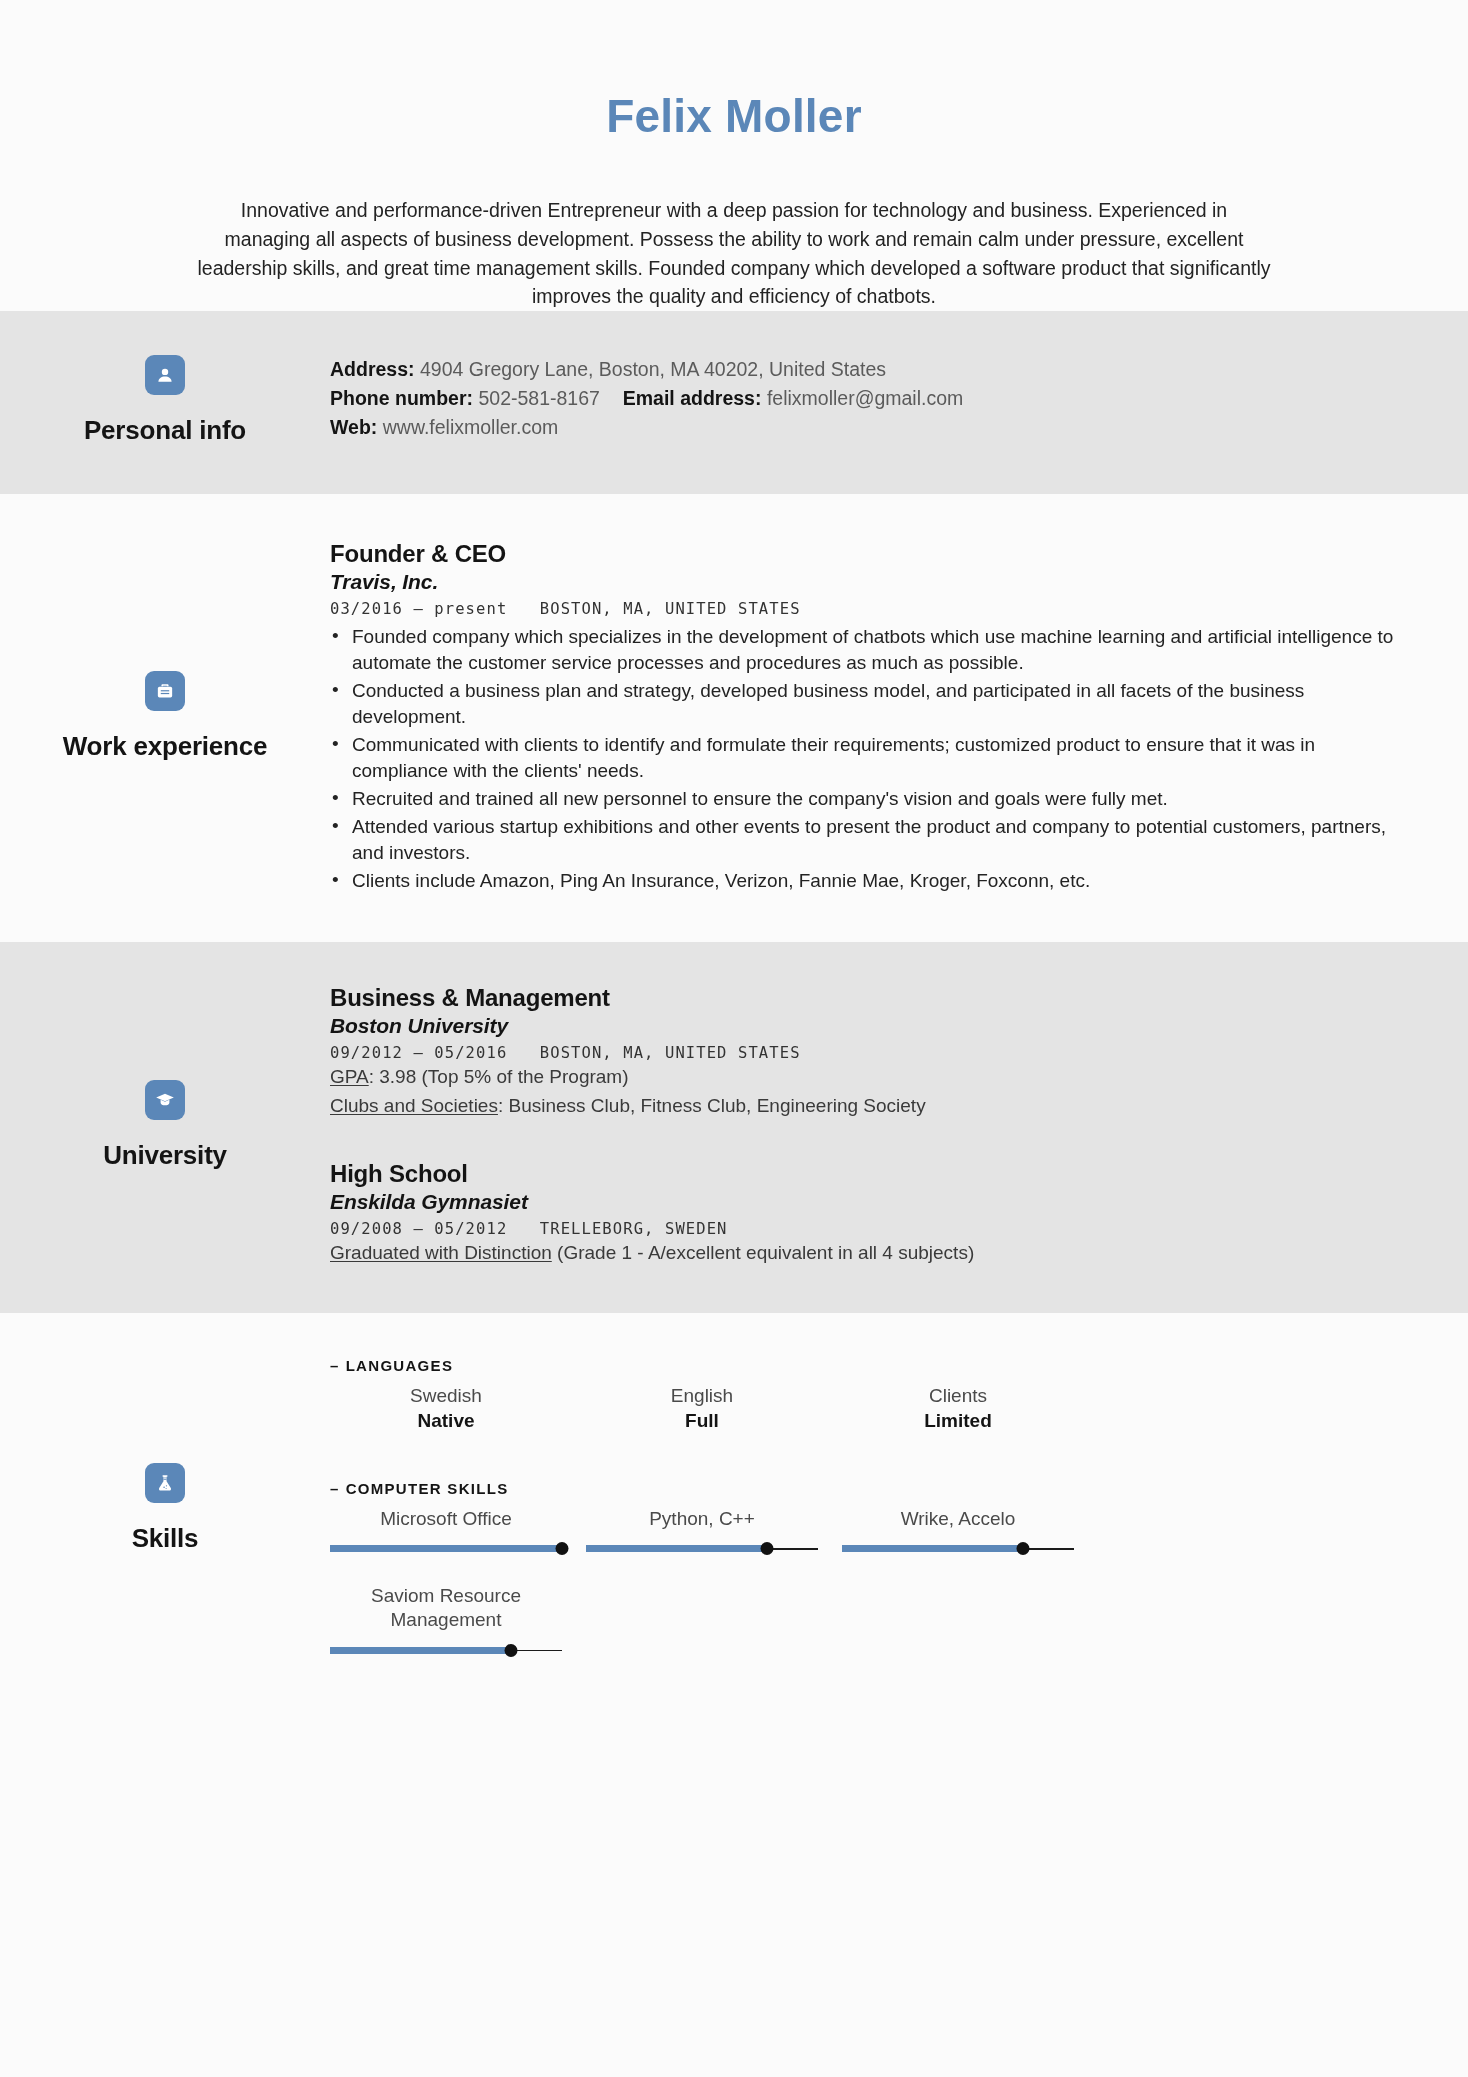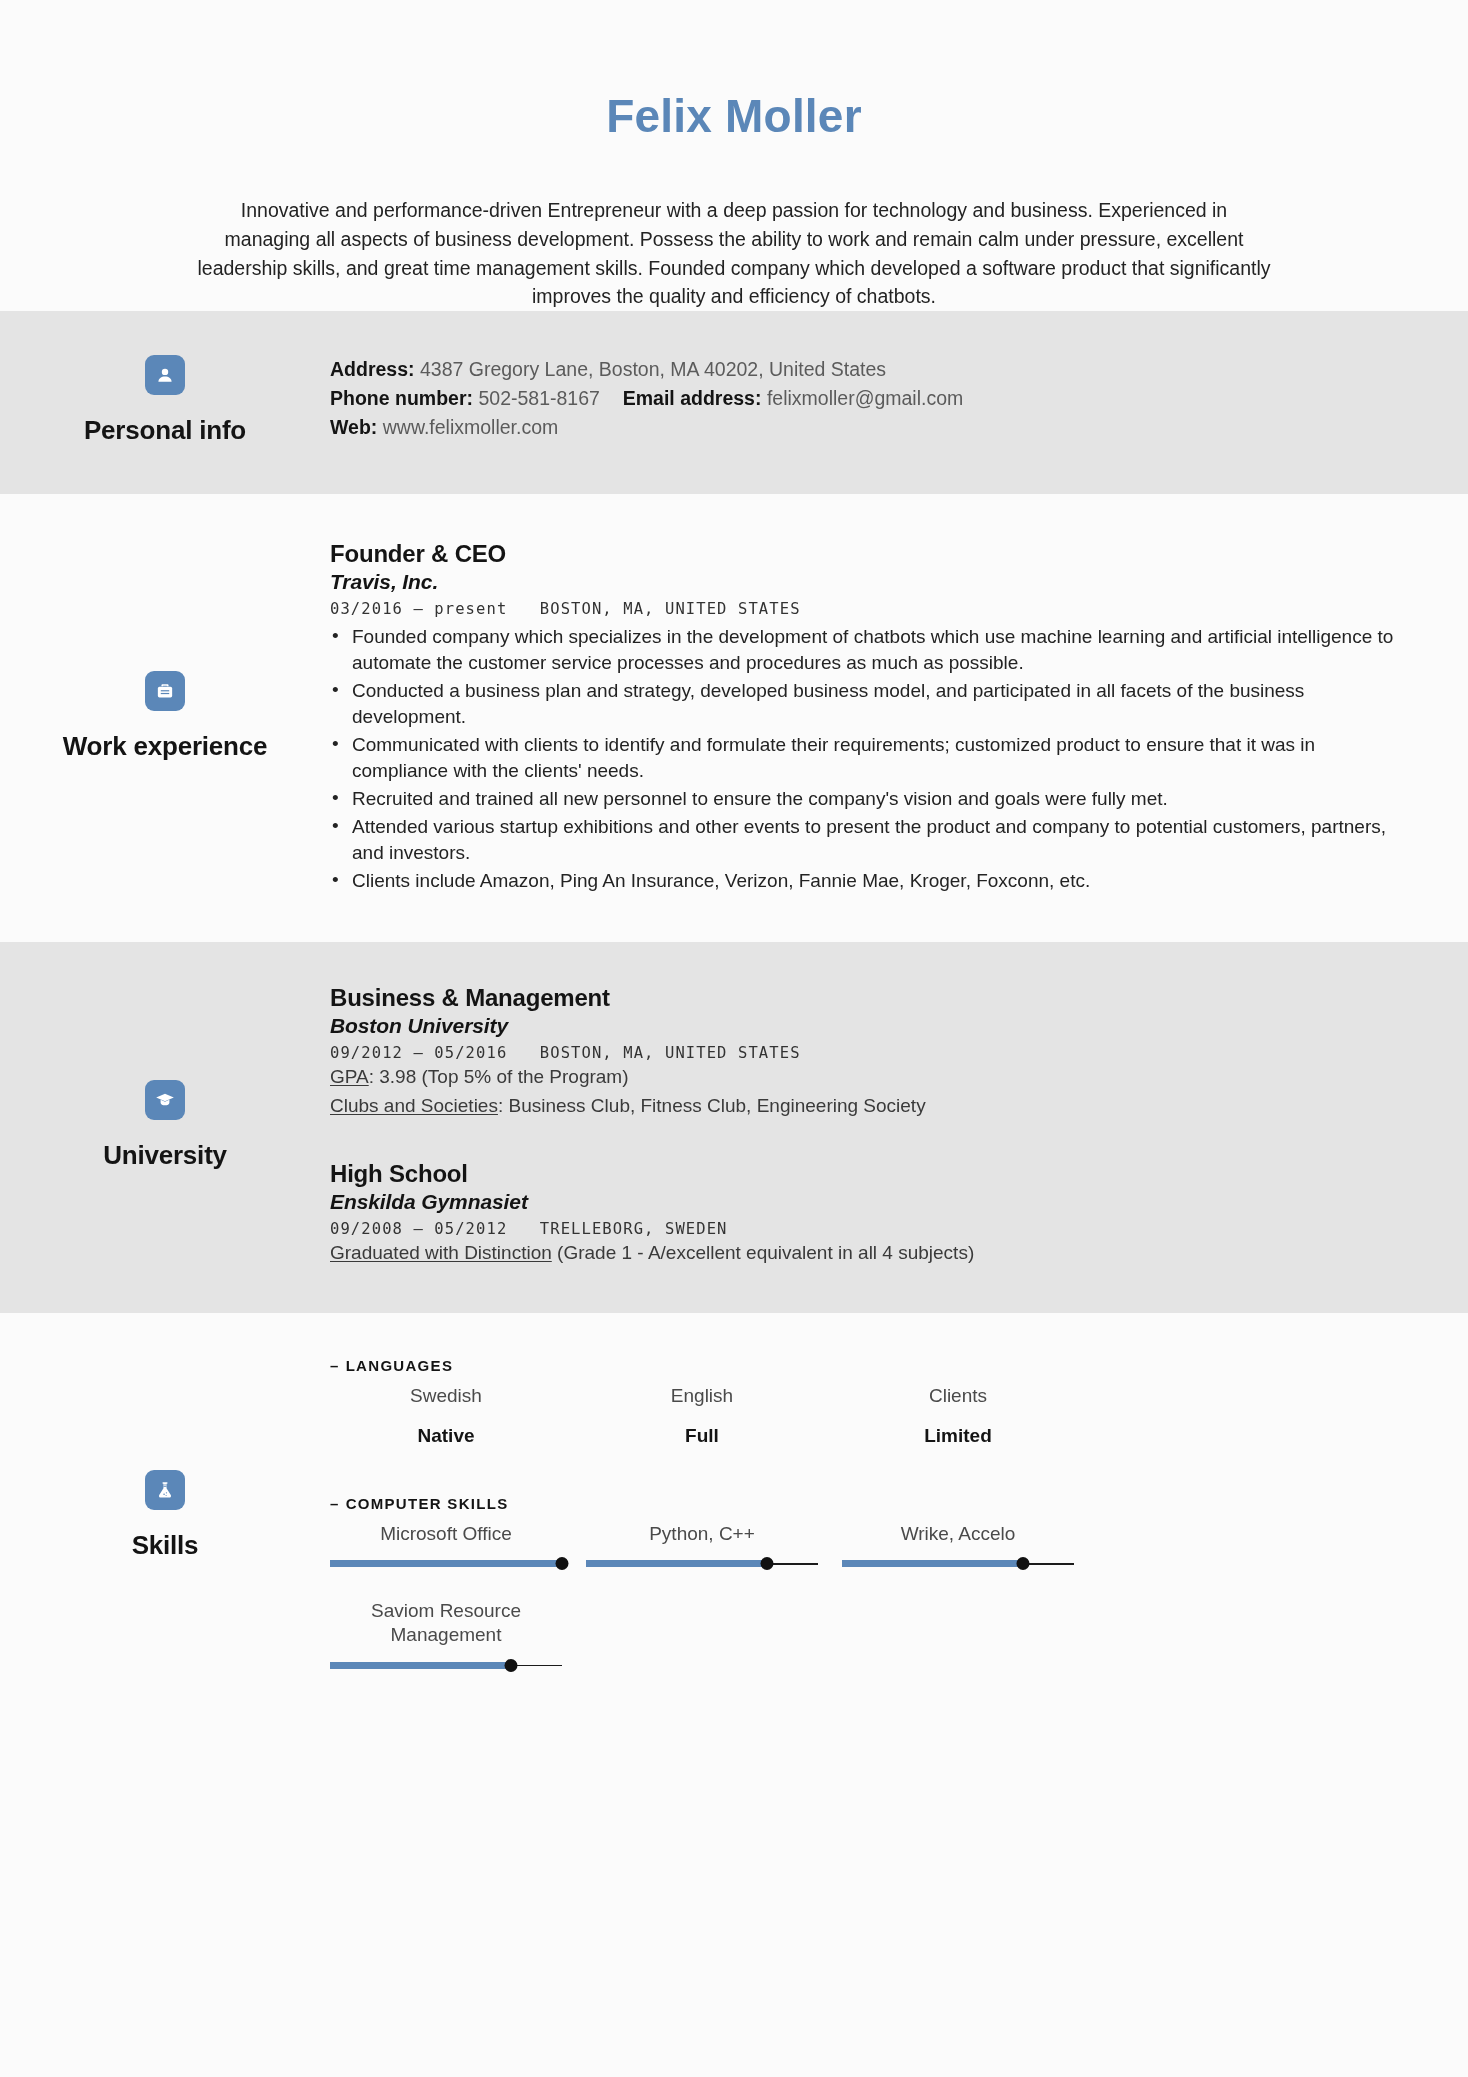--- a/index.html
+++ b/index.html
@@ -167,21 +167,21 @@
     text-align: center;
     font-size: 19px;
     color: #4a4a4a;
     line-height: 1.25;
   }
   .skill-level {
     text-align: center;
     font-size: 19px;
     font-weight: bold;
     color: #141414;
-    margin-top: 17px;
+    margin-top: 2px;
   }
   .slider {
     position: relative;
     height: 18px;
     margin-top: 10px;
   }
   .slider .track {
     position: absolute;
     left: 0; right: 0;
     top: 8px;
@@ -222,21 +222,21 @@
           <rect x="2" y="2" width="20" height="20" rx="3" fill="none"></rect>
           <circle cx="12" cy="8.6" r="3.5" fill="#ffffff"></circle>
           <path d="M4.8 19.4c0-3.6 3.2-5.8 7.2-5.8s7.2 2.2 7.2 5.8z" fill="#ffffff"></path>
         </svg>
       </div>
       <div class="sec-title">Personal info</div>
     </div>
     <div class="sec-right">
       <div class="contact-line">
         <b>Address:</b>
-        <span>4387 Gregory Lane, Boston, MA 40202, United States</span>
+        <span>4904 Gregory Lane, Boston, MA 40202, United States</span>
       </div>
       <div class="contact-line">
         <b>Phone number:</b>
         <span>502-581-8167</span>
         <span class="contact-gap"></span>
         <b>Email address:</b>
         <span>felixmoller@gmail.com</span>
       </div>
       <div class="contact-line">
         <b>Web:</b>

